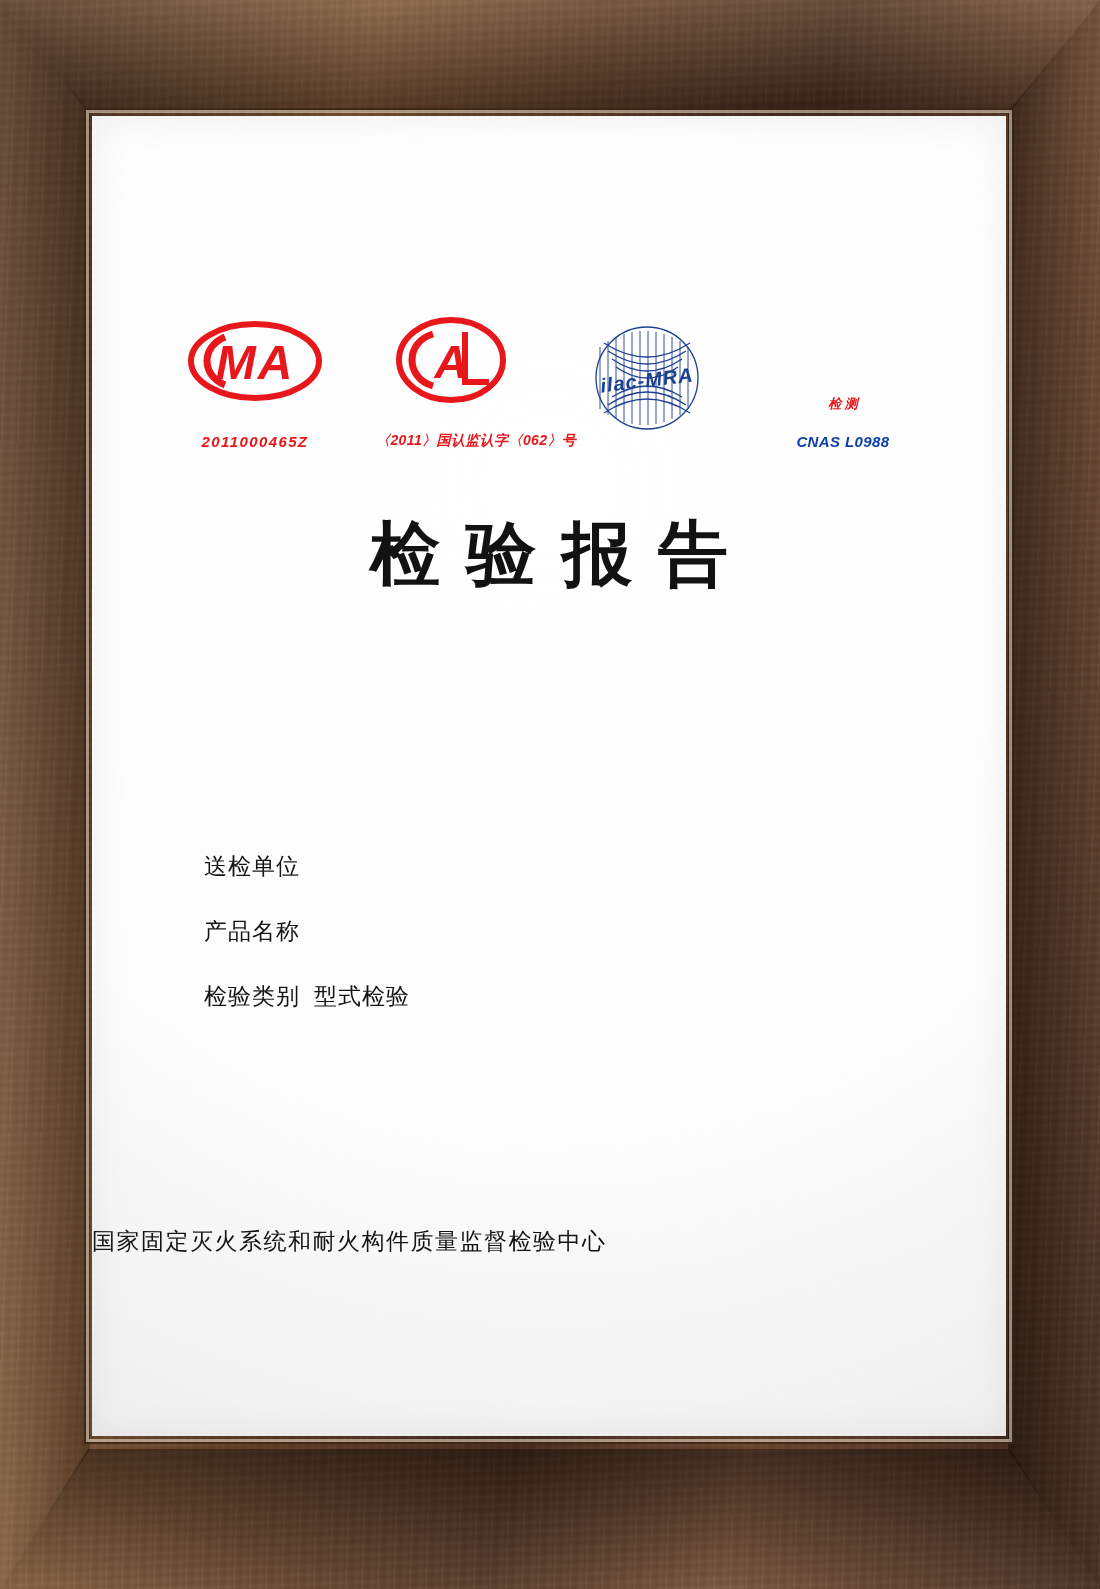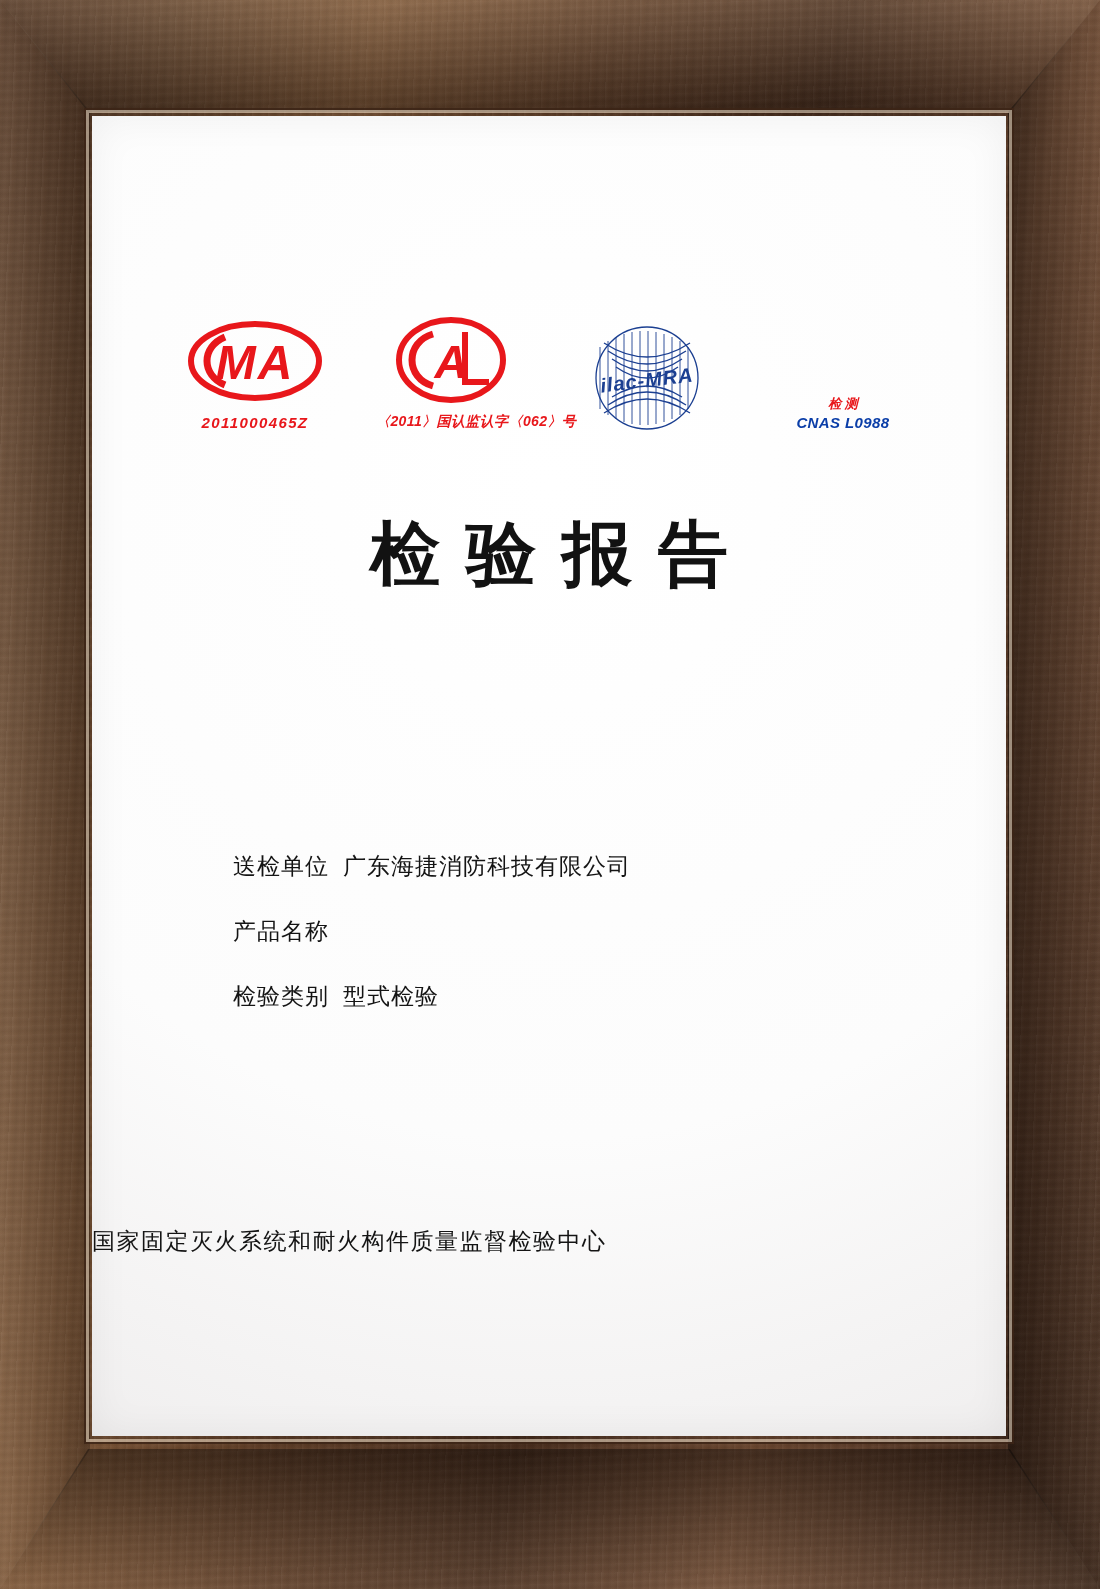--- a/index.html
+++ b/index.html
@@ -116,21 +116,21 @@
     height: 104px;
     display: flex;
     align-items: center;
     justify-content: center;
   }
   .logo-caption {
     font-family: "Liberation Sans", sans-serif;
     font-size: 14.5px;
     font-weight: bold;
     letter-spacing: 0.4px;
-    margin-top: 1px;
+    margin-top: 20px;
     white-space: nowrap;
   }
   .cma-caption { color: #e8171b; letter-spacing: 1.4px; font-size: 15px; }
   .cal-caption { color: #e8171b; font-size: 14px; }
   .cnas-caption { color: #0b3ea8; font-size: 15px; }
   .cnas-sub {
     color: #e8171b;
     font-size: 13px;
     font-weight: bold;
     margin-top: 2px;
@@ -162,21 +162,21 @@
     font-family: "Liberation Serif", serif;
     font-size: 24px;
     color: #111;
     letter-spacing: 0.5px;
   }
 
   
   .fields {
     position: absolute;
     top: 735px;
-    left: 141px;
+    left: 112px;
     width: 700px;
   }
   .field-row {
     display: flex;
     align-items: baseline;
     margin-bottom: 34px;
     font-family: "DejaVu Sans", sans-serif;
     font-size: 23px;
     color: #141414;
   }
@@ -276,21 +276,20 @@
       </div>
 
     </div>
 
     <div class="title">检验报告</div>
 
 
     <div class="fields">
       <div class="field-row">
         <span class="field-label">送检单位</span>
-        <span class="field-value">广东海捷消防科技有限公司</span>
       </div>
       <div class="field-row">
         <span class="field-label">产品名称</span>
       </div>
       <div class="field-row">
         <span class="field-label">检验类别</span>
         <span class="field-value">型式检验</span>
       </div>
     </div>
 

